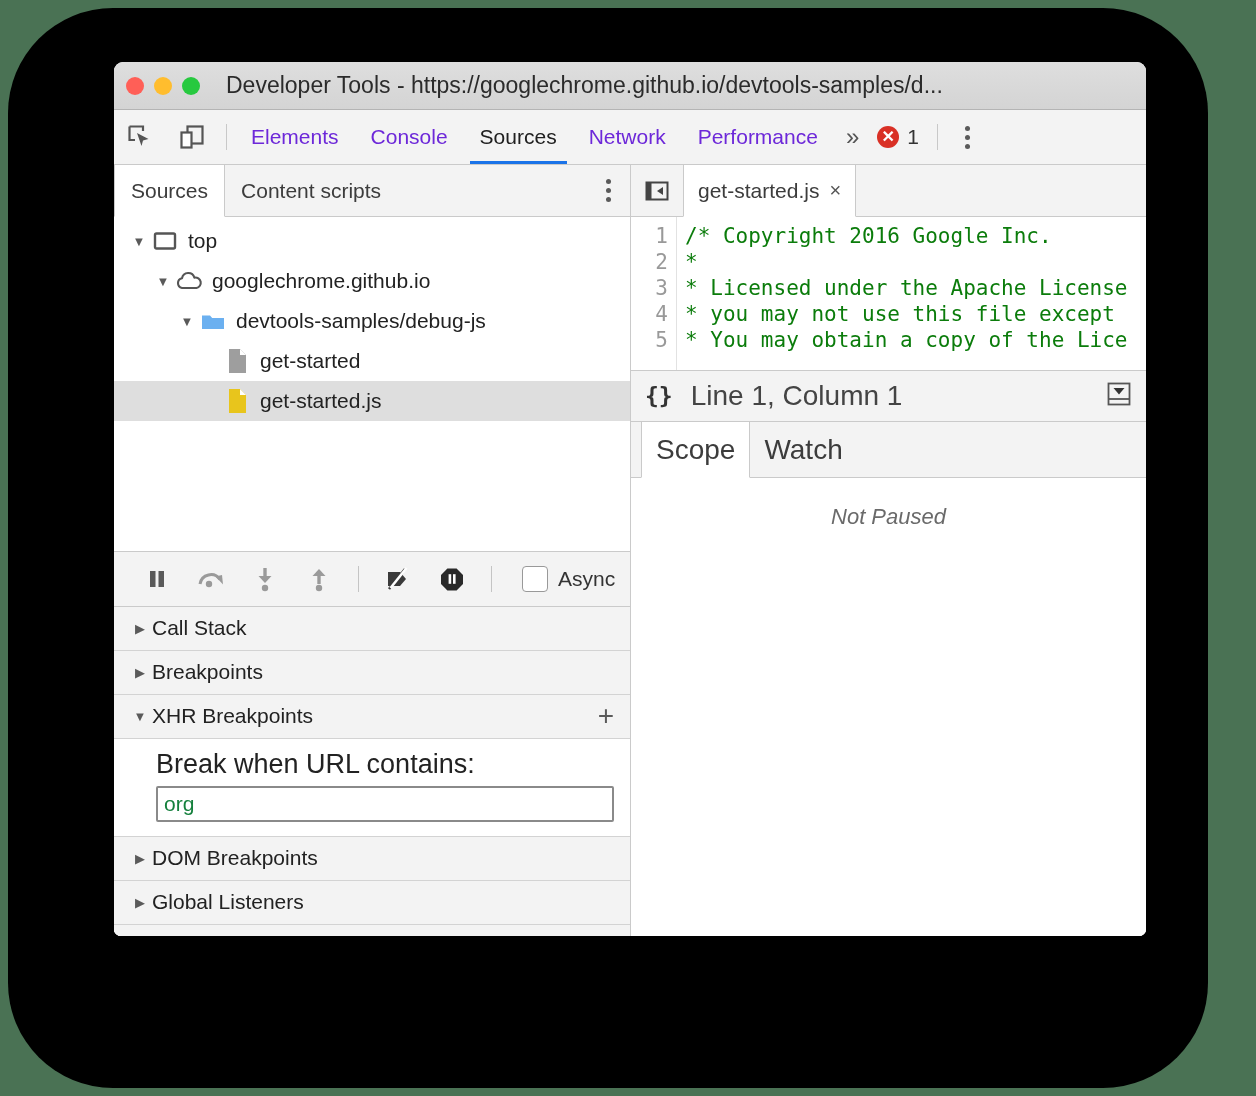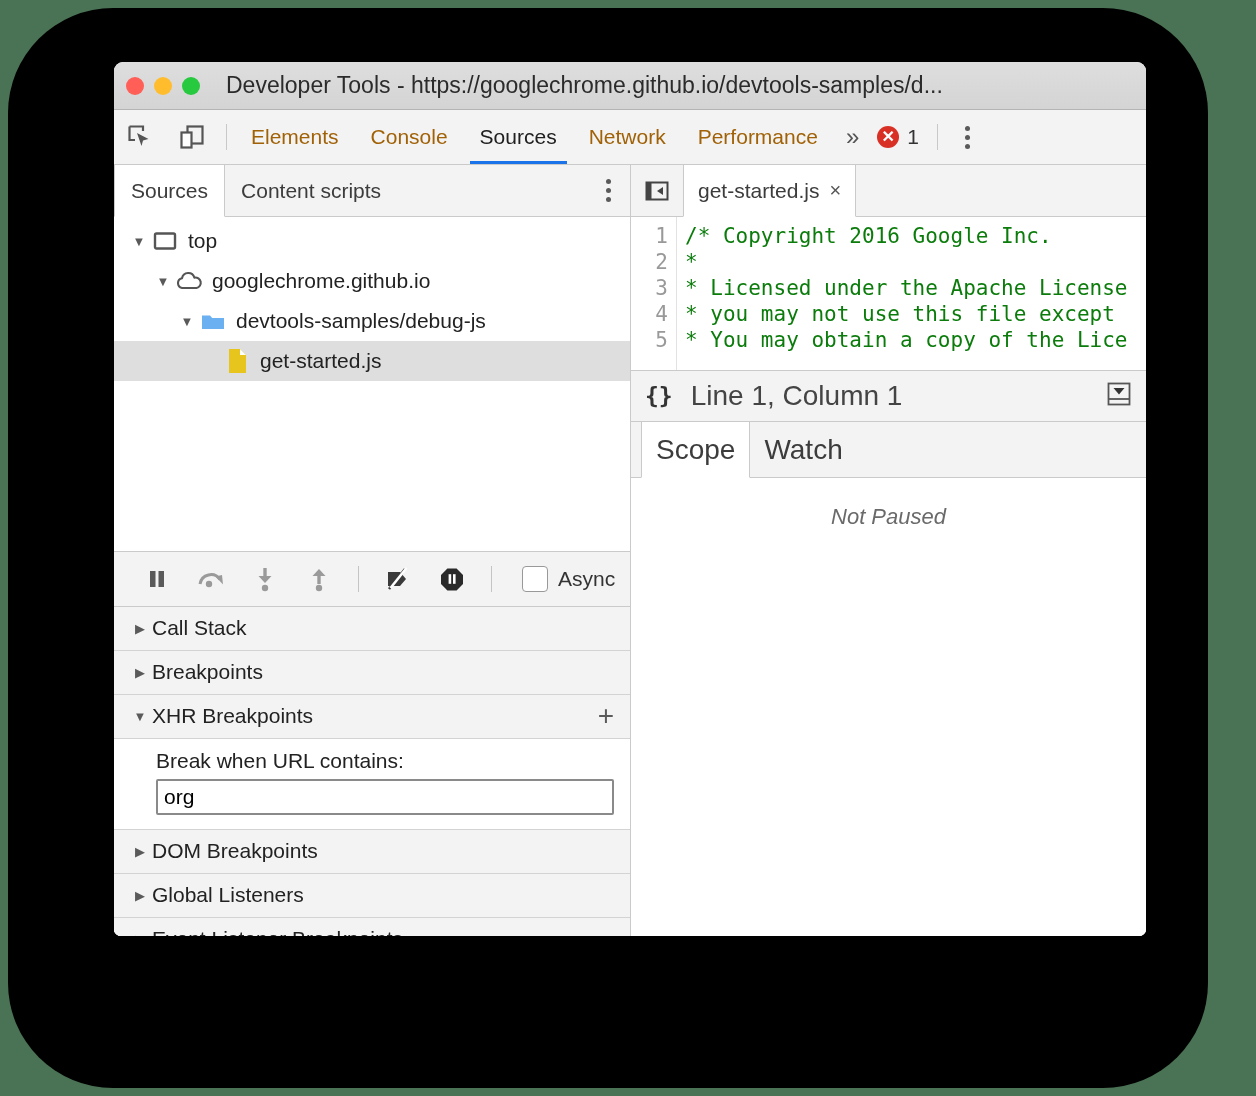--- a/index.html
+++ b/index.html
@@ -70,21 +70,21 @@
   .tb-icon {
     width: 52px;
     display: flex; align-items: center; justify-content: center;
     cursor: pointer;
   }
   .tb-sep { width: 1px; background: #c8c8c8; margin: 14px 8px; }
   .mtab {
     display: flex; align-items: center;
     padding: 0 16px;
     font-size: 21px;
-    color: #a16207;
+    color: #6d28d9;
     position: relative;
     cursor: pointer;
     white-space: nowrap;
   }
   .mtab.active { color: #202020; }
   .mtab.active::after {
     content: "";
     position: absolute;
     left: 6px; right: 6px; bottom: 0;
     height: 3px;
@@ -203,31 +203,31 @@
   .sec-plus {
     margin-left: auto; margin-right: 16px;
     font-size: 28px; color: #5a5a5a; line-height: 1;
     cursor: pointer;
   }
   .sec-body {
     padding: 10px 18px 14px 42px;
     border-bottom: 1px solid #d3d3d3;
     background: #fff;
   }
-  .sec-body-label { font-size: 21px; color: #222; margin-bottom: 6px; }
+  .sec-body-label { font-size: 27px; color: #222; margin-bottom: 6px; }
   .xhr-input {
     width: 458px;
     height: 36px;
     box-sizing: border-box;
     border: 2px solid #8a8a8a;
     border-radius: 2px;
     background: #fff;
     font-family: "Liberation Sans", sans-serif;
     font-size: 21px;
-    color: #000000;
+    color: #15803d;
     padding: 0 6px;
     outline: none;
   }
 
   
   .edtabs {
     height: 52px; flex: 0 0 52px;
     background: #f3f3f3;
     border-bottom: 1px solid #cacaca;
     display: flex; align-items: stretch;
@@ -408,20 +408,29 @@
         <div class="trow" style="padding-left:62px">
           <div class="tri">▼</div>
           <div class="ticon">
             <svg width="26" height="21" viewBox="0 0 26 21">
               <path d="M2 4.5 h8 l2.2 2.6 H24 V18 H2 Z" fill="#6bb0f0"></path>
             </svg>
           </div>
           <span style="margin-left:8px">devtools-samples/debug-js</span>
         </div>
 
+        <div class="trow" style="padding-left:108px">
+          <div class="ticon">
+            <svg width="22" height="26" viewBox="0 0 22 26">
+              <path d="M3 1 h11 l6 6 v18 H3 Z" fill="#9e9e9e"></path>
+              <path d="M14 1 v6 h6 Z" fill="#ffffff"></path>
+            </svg>
+          </div>
+          <span style="margin-left:8px">get-started</span>
+        </div>
 
         <div class="trow selected" style="padding-left:108px">
           <div class="ticon">
             <svg width="22" height="26" viewBox="0 0 22 26">
               <path d="M3 1 h11 l6 6 v18 H3 Z" fill="#e8c51c"></path>
               <path d="M14 1 v6 h6 Z" fill="#ffffff"></path>
             </svg>
           </div>
           <span style="margin-left:8px">get-started.js</span>
         </div>

